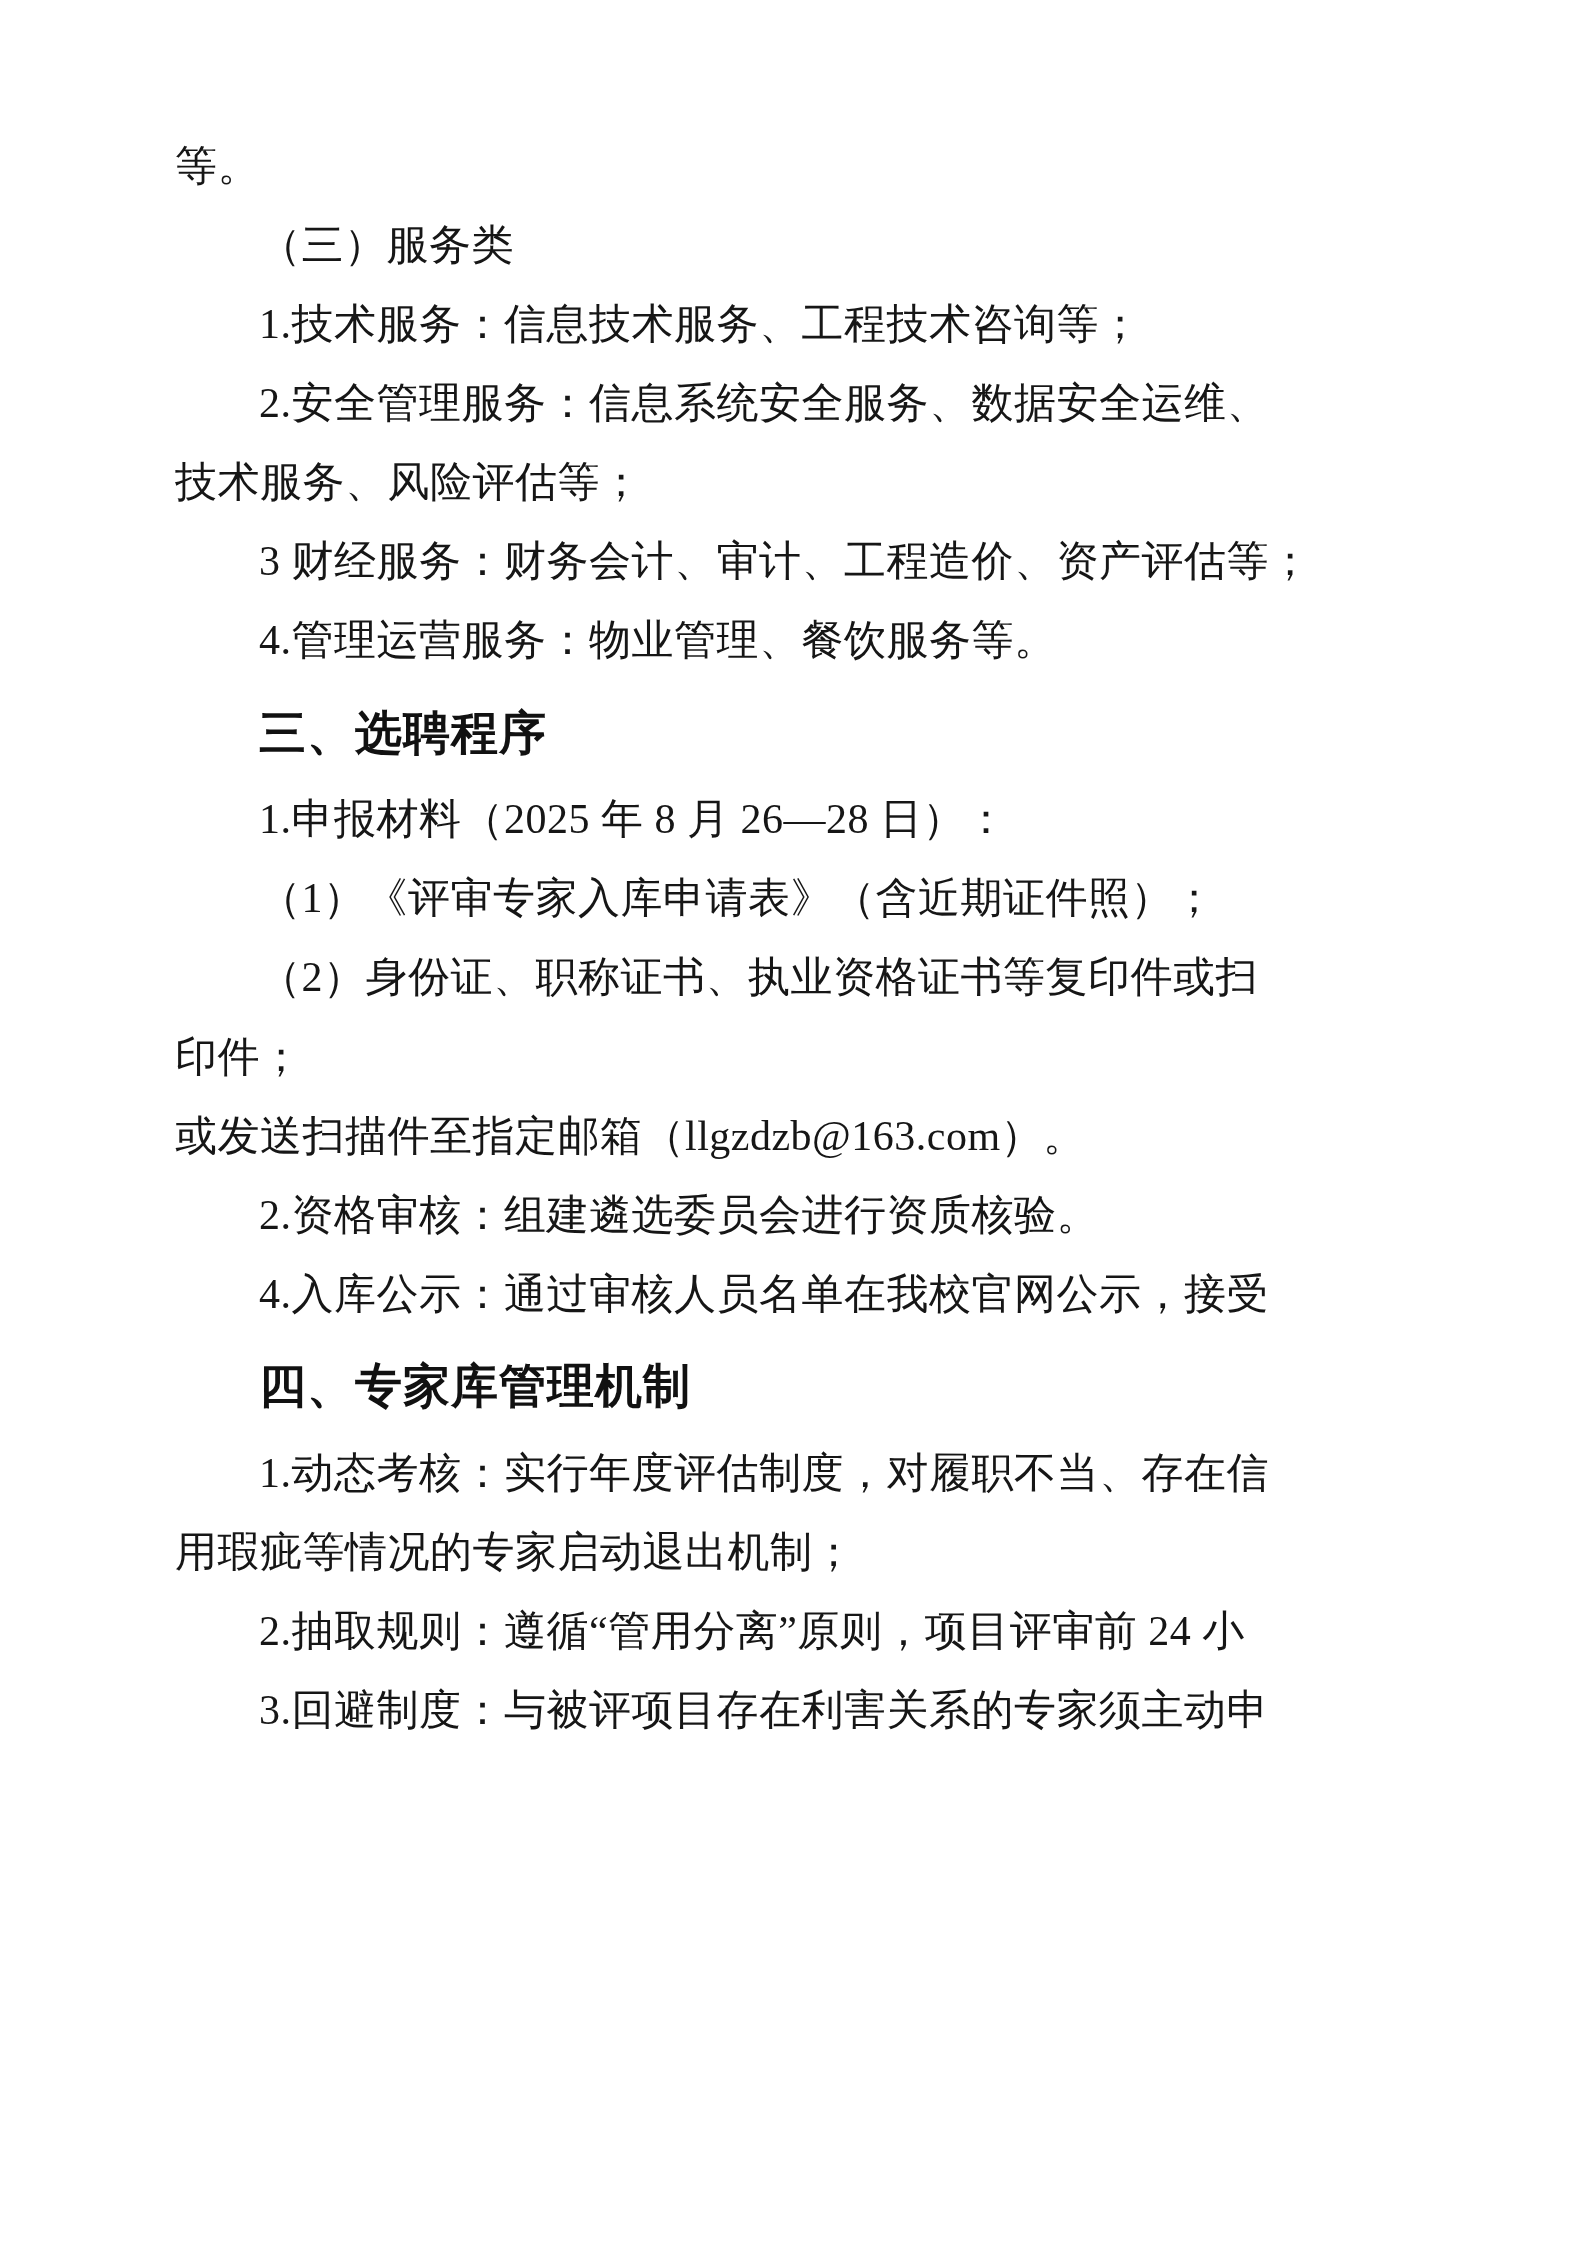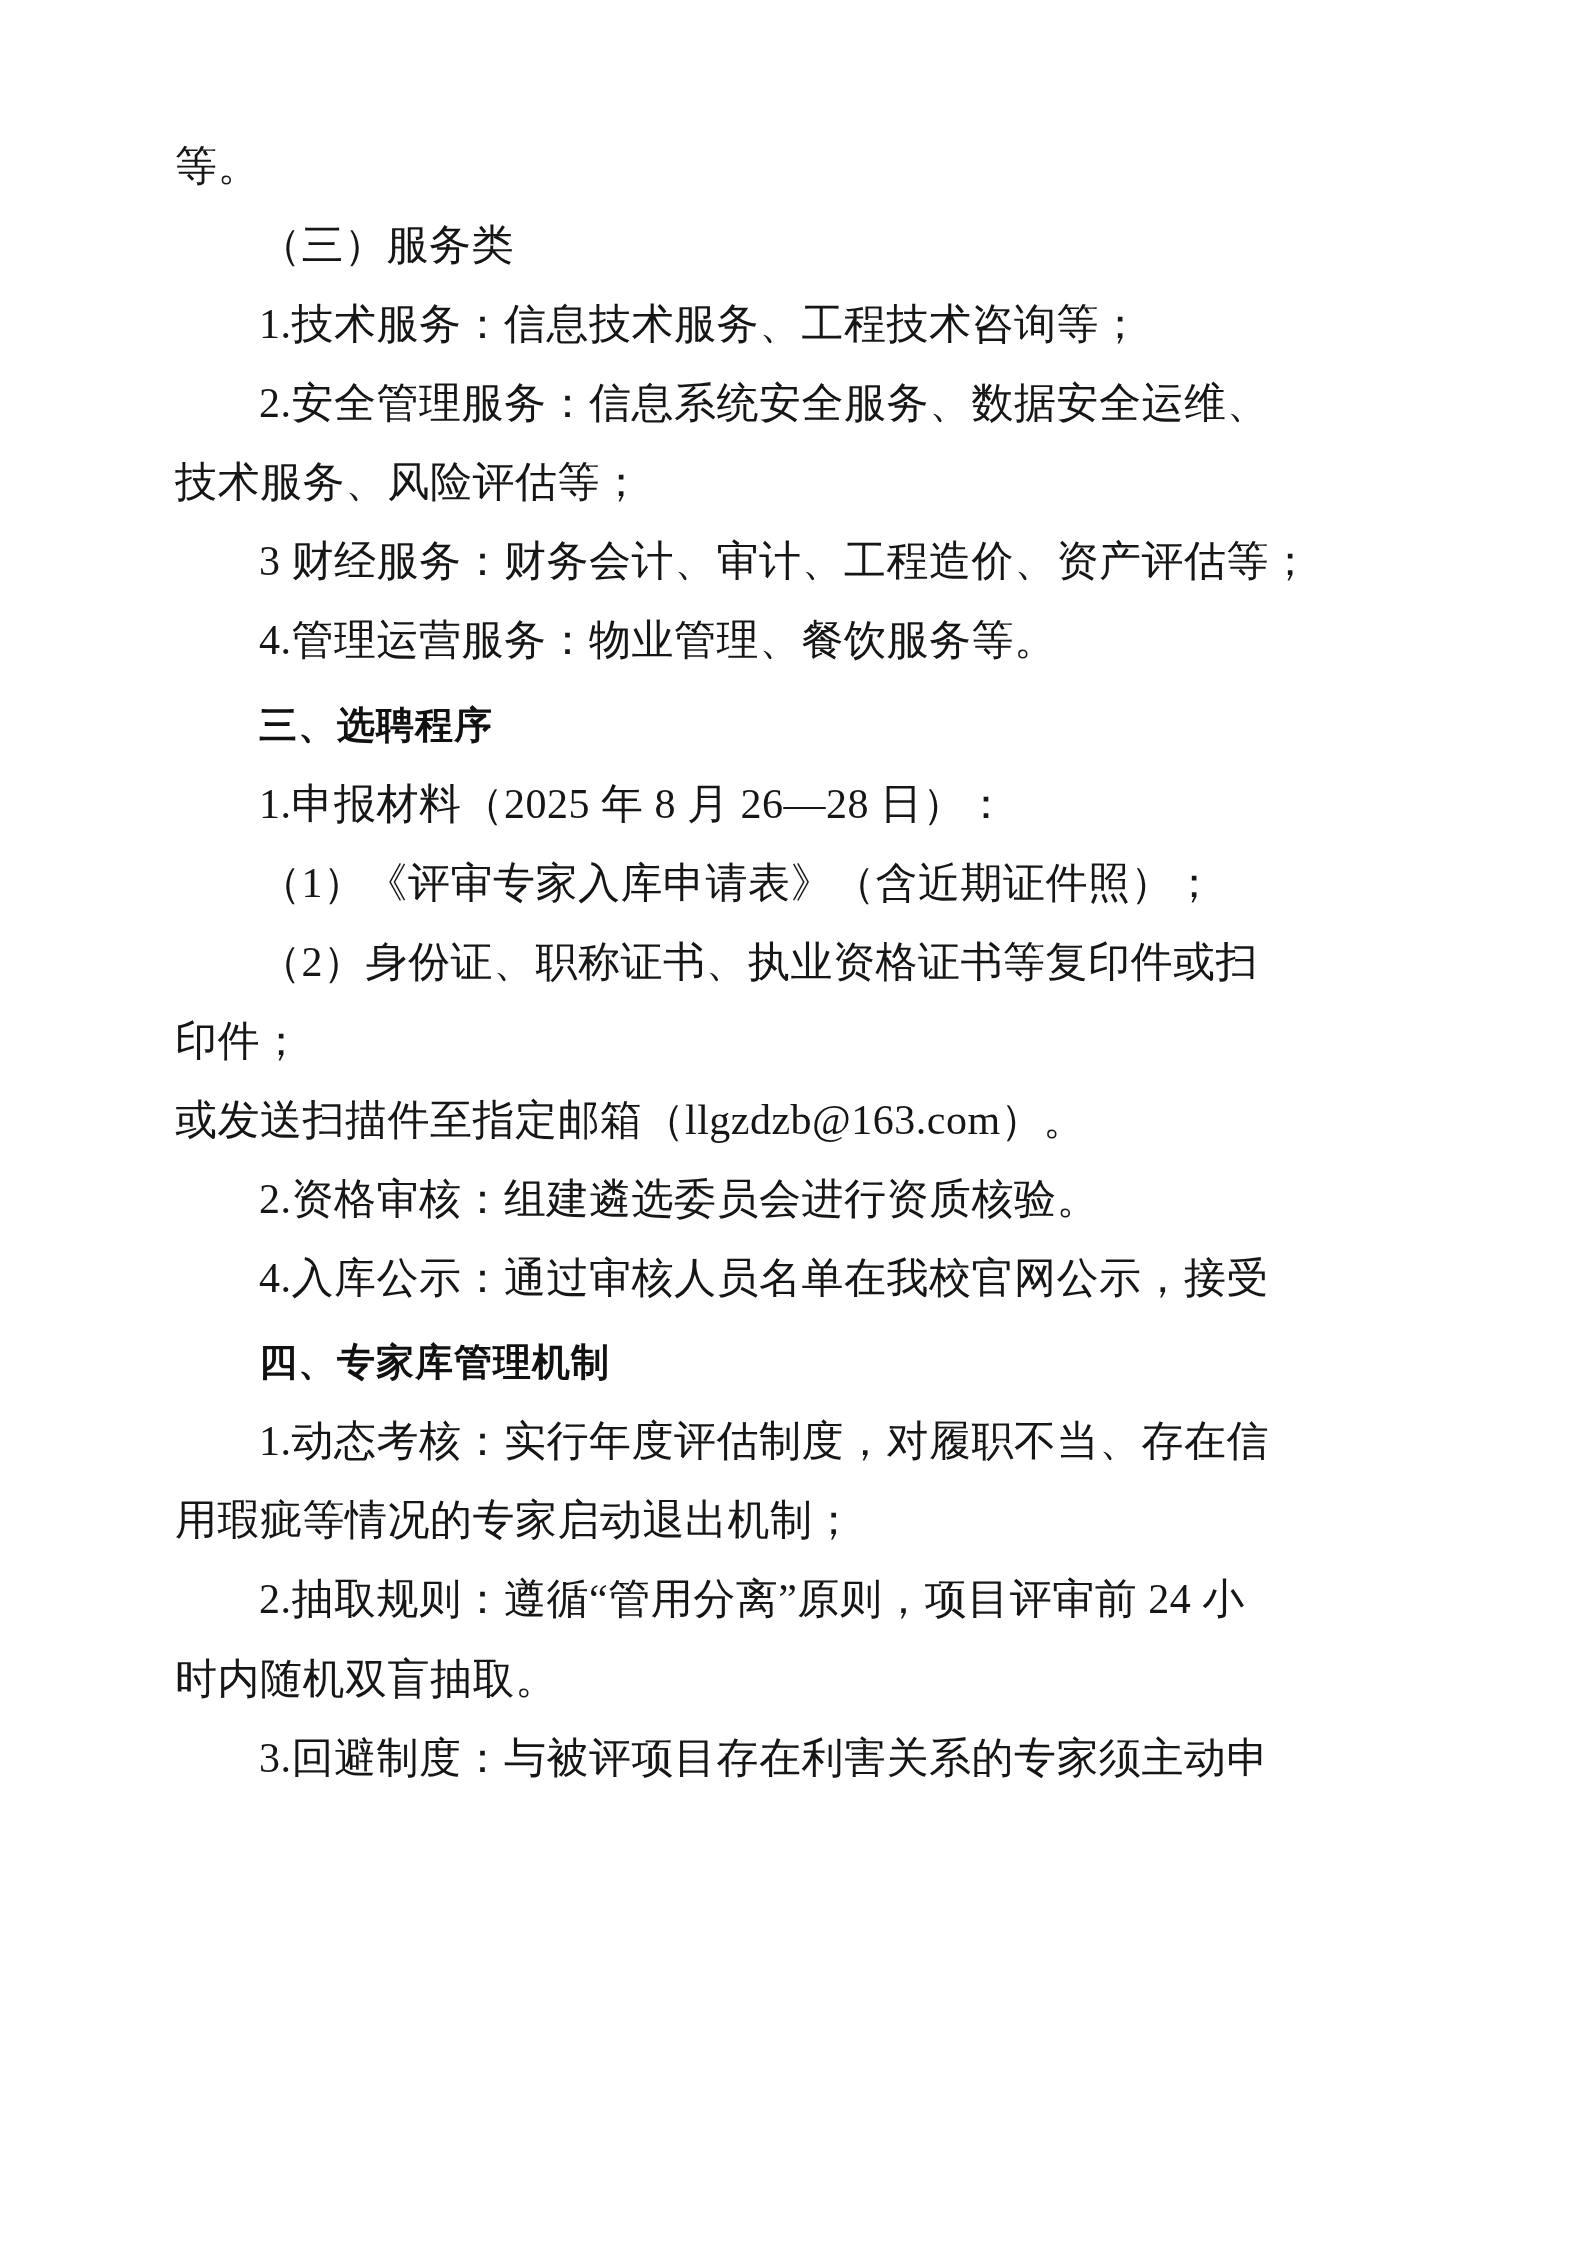--- a/index.html
+++ b/index.html
@@ -35,21 +35,21 @@
     word-break: break-all;
   }
   .para.indent {
     text-indent: 84px;
   }
   .heading {
     margin: 14px 0 10px 0;
     text-indent: 84px;
     font-family: "DejaVu Sans", "Liberation Sans", sans-serif;
     font-weight: bold;
-    font-size: 38px;
+    font-size: 47px;
     letter-spacing: 1px;
     color: #111111;
   }
 </style>
 </head>
 <body>
 
 <div class="page">
   <div class="doc-body">
 
@@ -69,17 +69,16 @@
     <p class="para">印件；</p>
     <p class="para">或发送扫描件至指定邮箱（llgzdzb@163.com）。</p>
     <p class="para indent">2.资格审核：组建遴选委员会进行资质核验。</p>
     <p class="para indent">4.入库公示：通过审核人员名单在我校官网公示，接受</p>
 
     <p class="heading">四、专家库管理机制</p>
 
     <p class="para indent">1.动态考核：实行年度评估制度，对履职不当、存在信</p>
     <p class="para">用瑕疵等情况的专家启动退出机制；</p>
     <p class="para indent">2.抽取规则：遵循“管用分离”原则，项目评审前 24 小</p>
-    <p class="para">时内随机双盲抽取。</p>
     <p class="para indent">3.回避制度：与被评项目存在利害关系的专家须主动申</p>
 
   </div>
 </div>
 
 </body></html>

